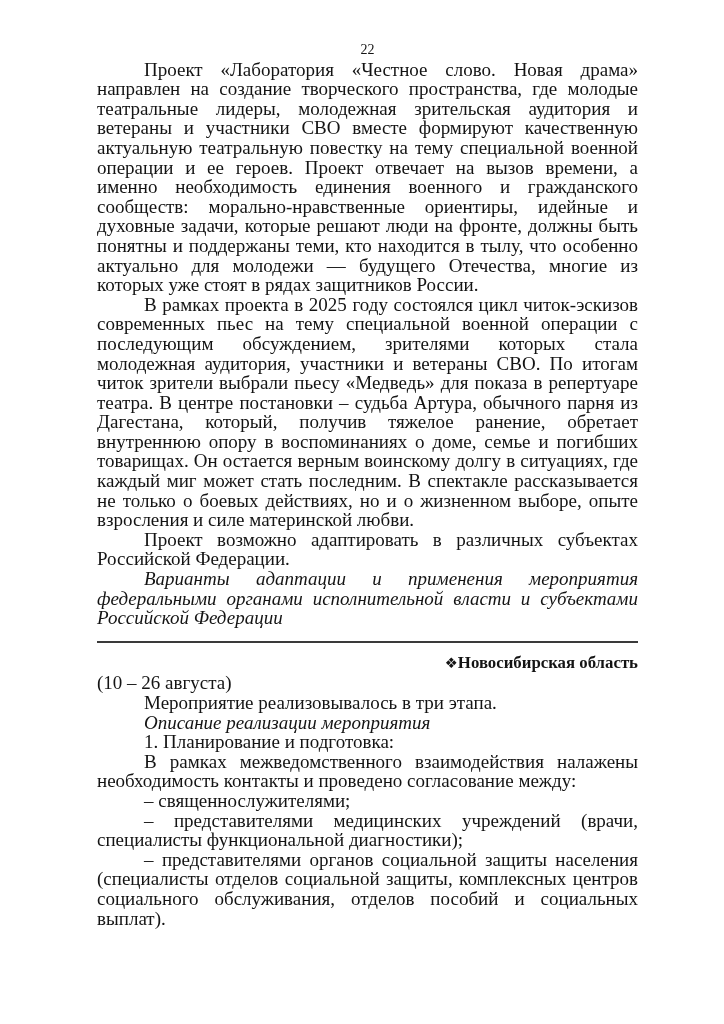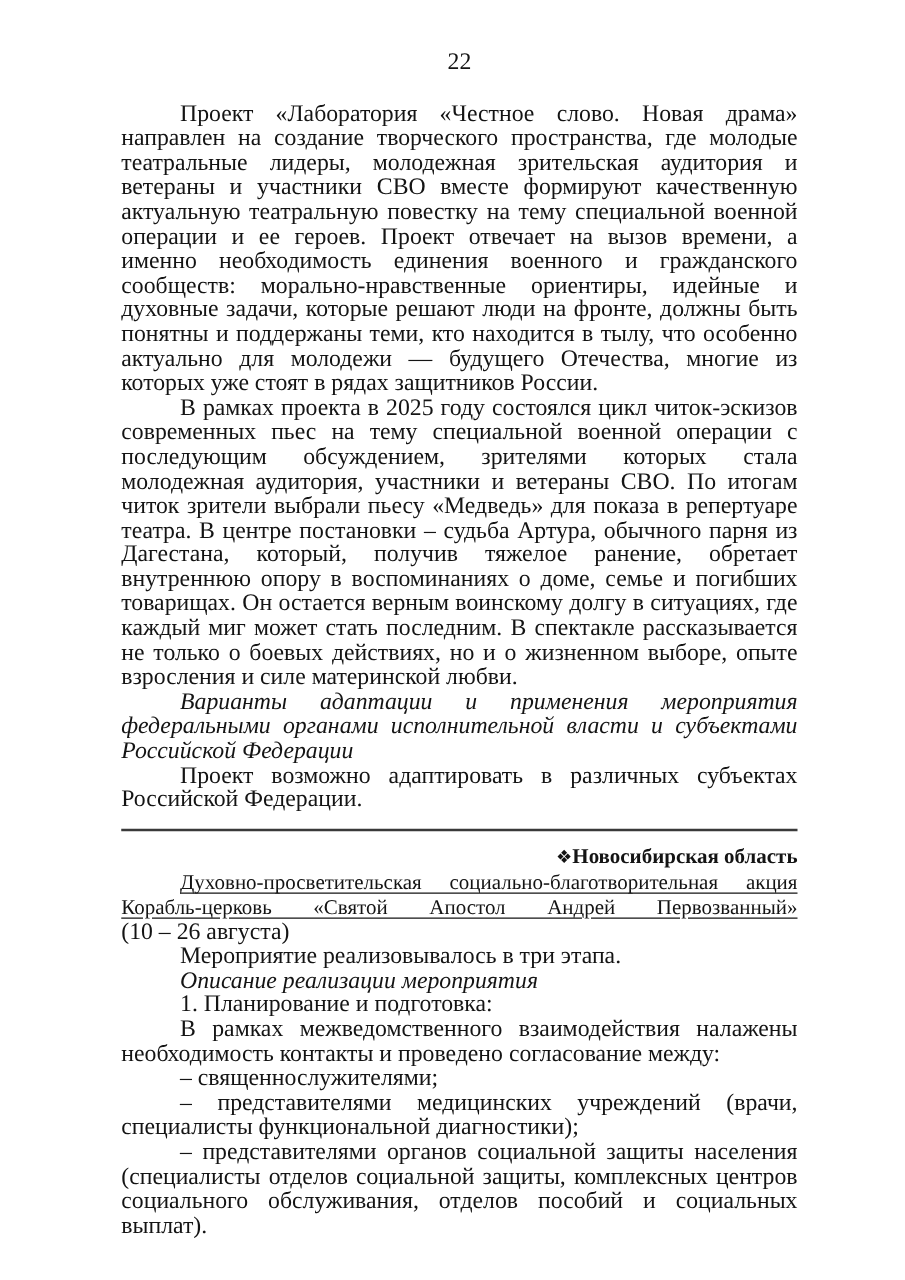--- a/index.html
+++ b/index.html
@@ -17,23 +17,22 @@
     color: #141414;
   }
   .content {
     position: absolute;
     left: 97px;
     top: 40px;
     width: 541px;
   }
   .page-num {
     text-align: center;
-    font-size: 19px;
+    font-size: 14px;
     line-height: 19.6px;
-    margin-bottom: 22px;
   }
   .para {
     margin: 0;
     font-size: 19px;
     line-height: 19.6px;
     text-align: justify;
     text-indent: 47px;
   }
   .italic { font-style: italic; }
   .no-indent { text-indent: 0; }
@@ -74,31 +73,30 @@
 
 <div class="page">
   <div class="content">
 
     <div class="page-num">22</div>
 
     <p class="para">Проект «Лаборатория «Честное слово. Новая драма» направлен на создание творческого пространства, где молодые театральные лидеры, молодежная зрительская аудитория и ветераны и участники СВО вместе формируют качественную актуальную театральную повестку на тему специальной военной операции и ее героев. Проект отвечает на вызов времени, а именно необходимость единения военного и гражданского сообществ: морально-нравственные ориентиры, идейные и духовные задачи, которые решают люди на фронте, должны быть понятны и поддержаны теми, кто находится в тылу, что особенно актуально для молодежи — будущего Отечества, многие из которых уже стоят в рядах защитников России.</p>
 
     <p class="para">В рамках проекта в 2025 году состоялся цикл читок-эскизов современных пьес на тему специальной военной операции с последующим обсуждением, зрителями которых стала молодежная аудитория, участники и ветераны СВО. По итогам читок зрители выбрали пьесу «Медведь» для показа в репертуаре театра. В центре постановки – судьба Артура, обычного парня из Дагестана, который, получив тяжелое ранение, обретает внутреннюю опору в воспоминаниях о доме, семье и погибших товарищах. Он остается верным воинскому долгу в ситуациях, где каждый миг может стать последним. В спектакле рассказывается не только о боевых действиях, но и о жизненном выборе, опыте взросления и силе материнской любви.</p>
 
+    <p class="para">Проект возможно адаптировать в различных субъектах Российской Федерации.</p>
+
     <p class="para italic">Варианты адаптации и применения мероприятия федеральными органами исполнительной власти и субъектами Российской Федерации</p>
-
-    <p class="para">Проект возможно адаптировать в различных субъектах Российской Федерации.</p>
 
     <hr class="divider">
 
     <div class="region-heading">
       <span class="bullet">❖</span><span>Новосибирская область</span>
     </div>
 
-    <p class="event-title">Духовно-просветительская социально-благотворительная акция Корабль-церковь «Святой Апостол Андрей Первозванный»</p>
 
     <p class="para no-indent">(10 – 26 августа)</p>
 
     <p class="para">Мероприятие реализовывалось в три этапа.</p>
 
     <p class="para italic">Описание реализации мероприятия</p>
 
     <p class="para">1. Планирование и подготовка:</p>
 
     <p class="para">В рамках межведомственного взаимодействия налажены необходимость контакты и проведено согласование между:</p>

